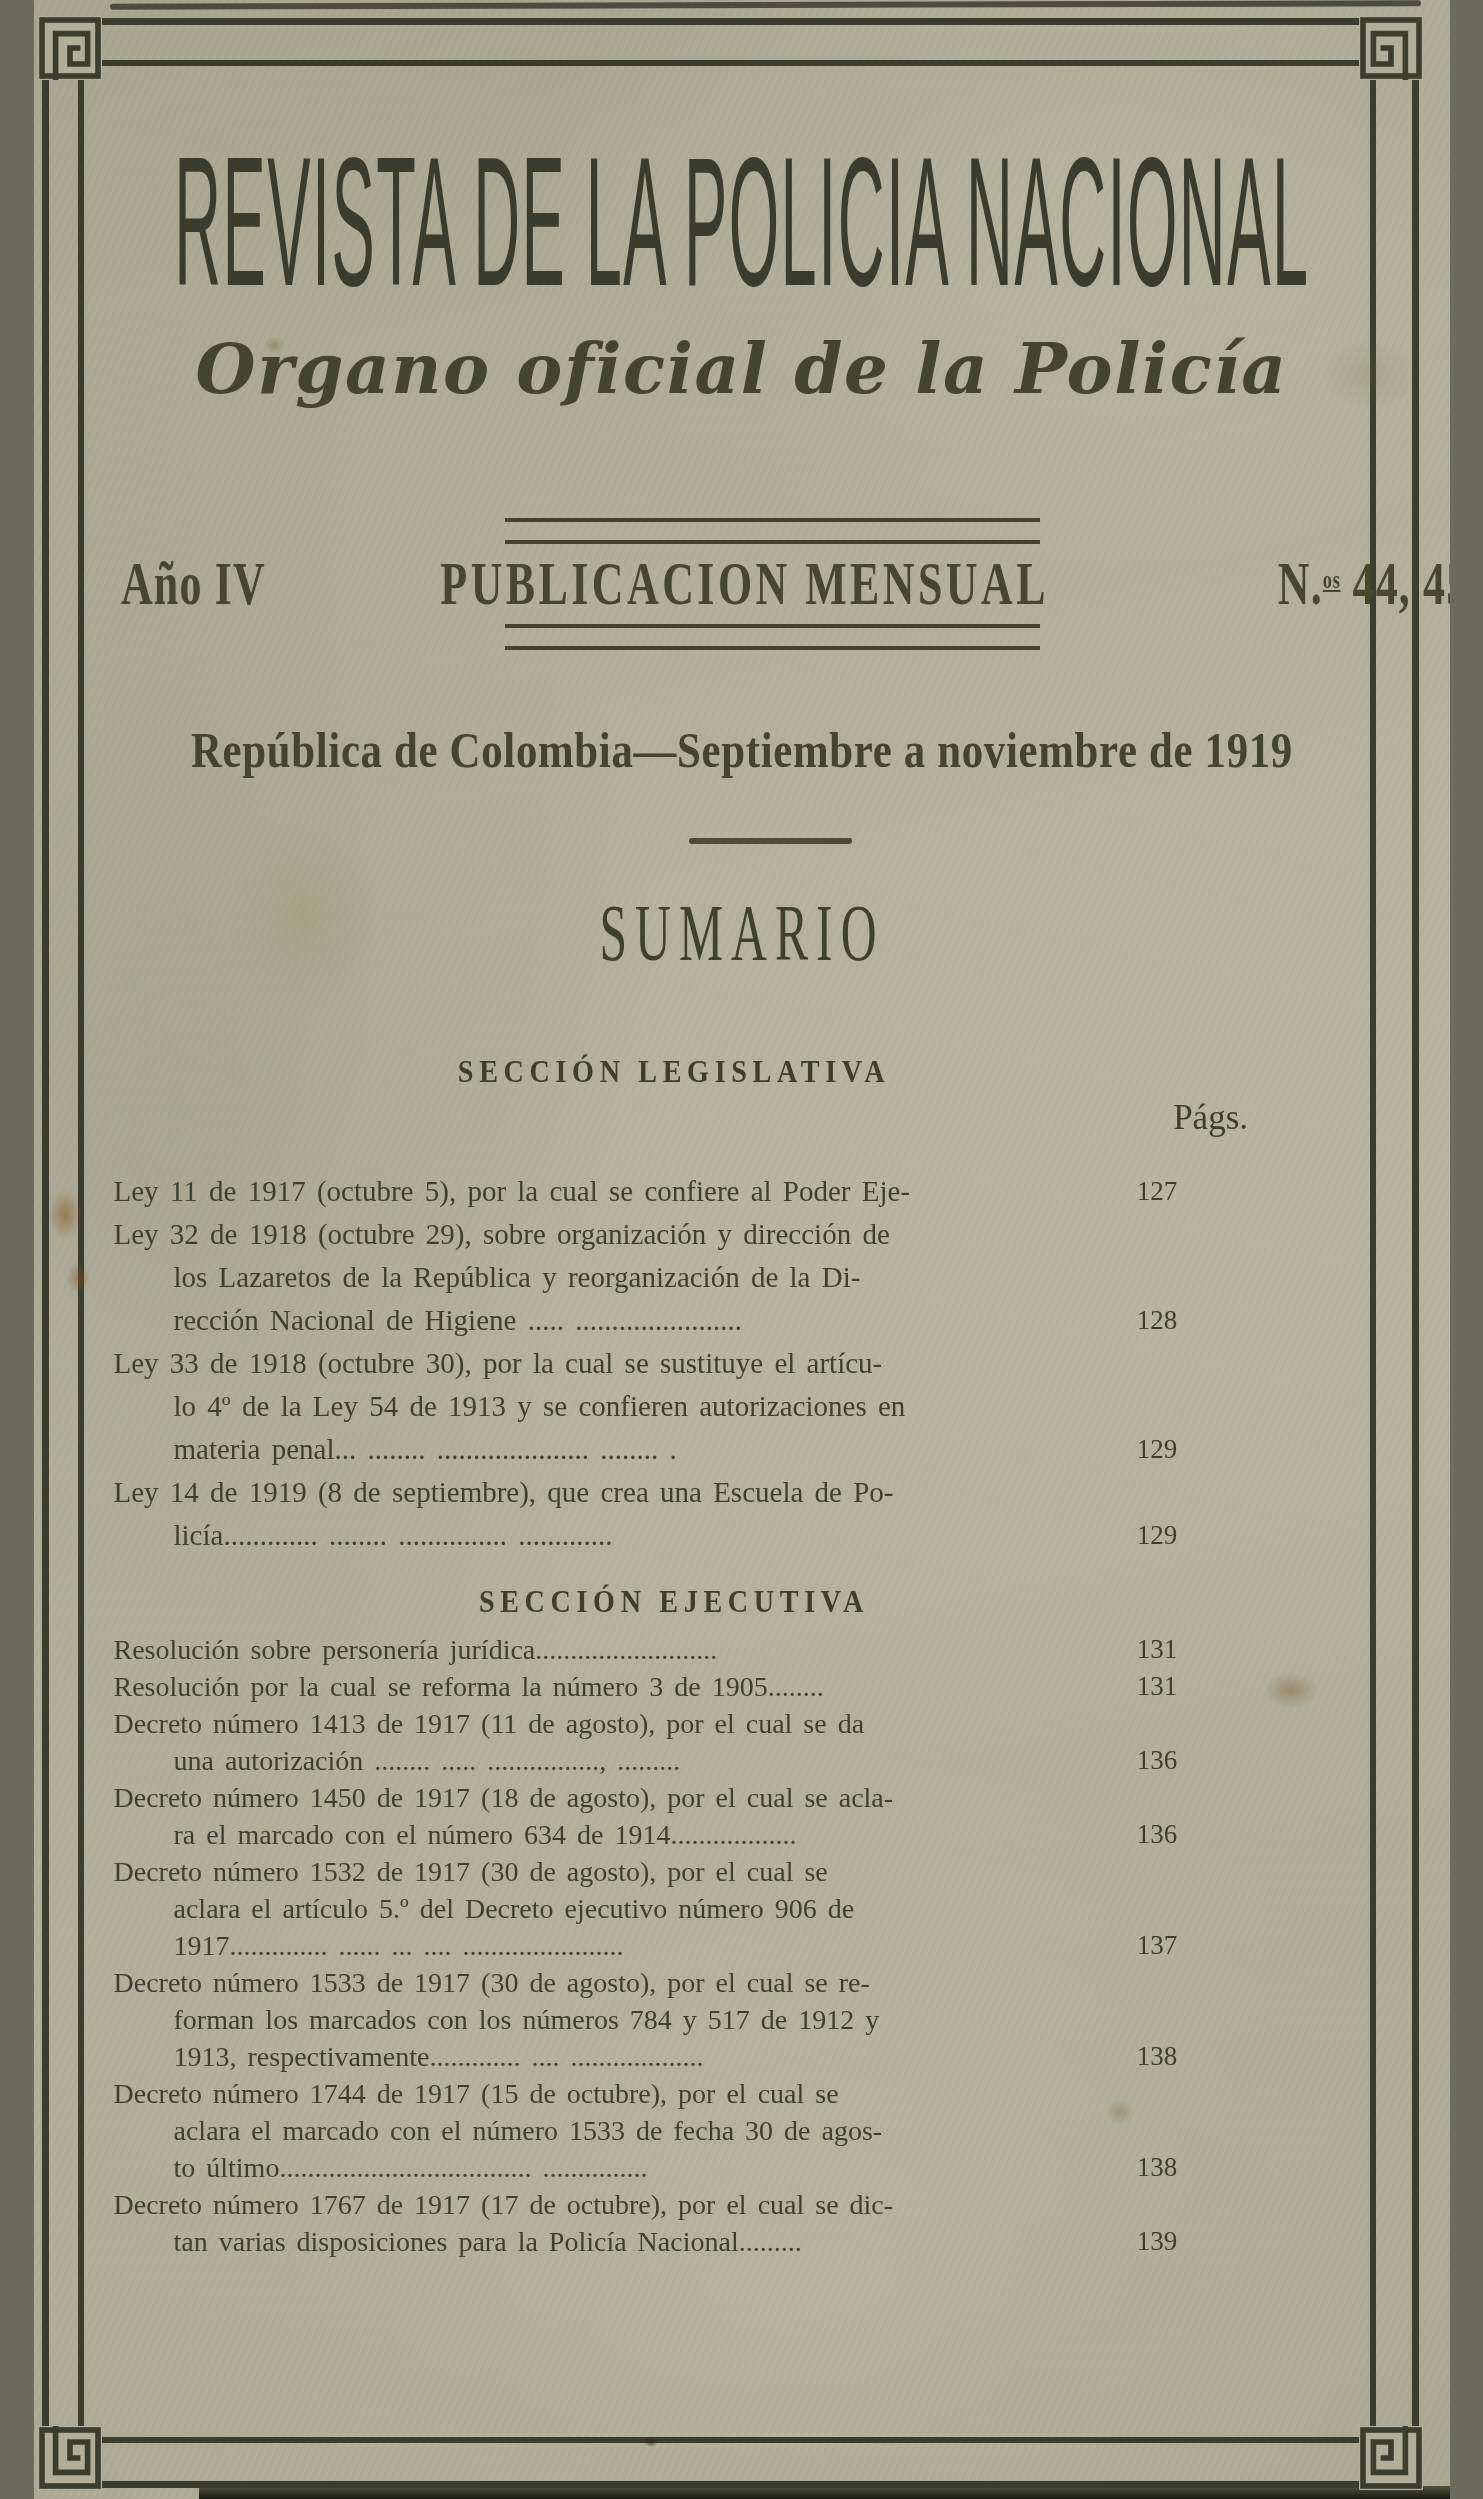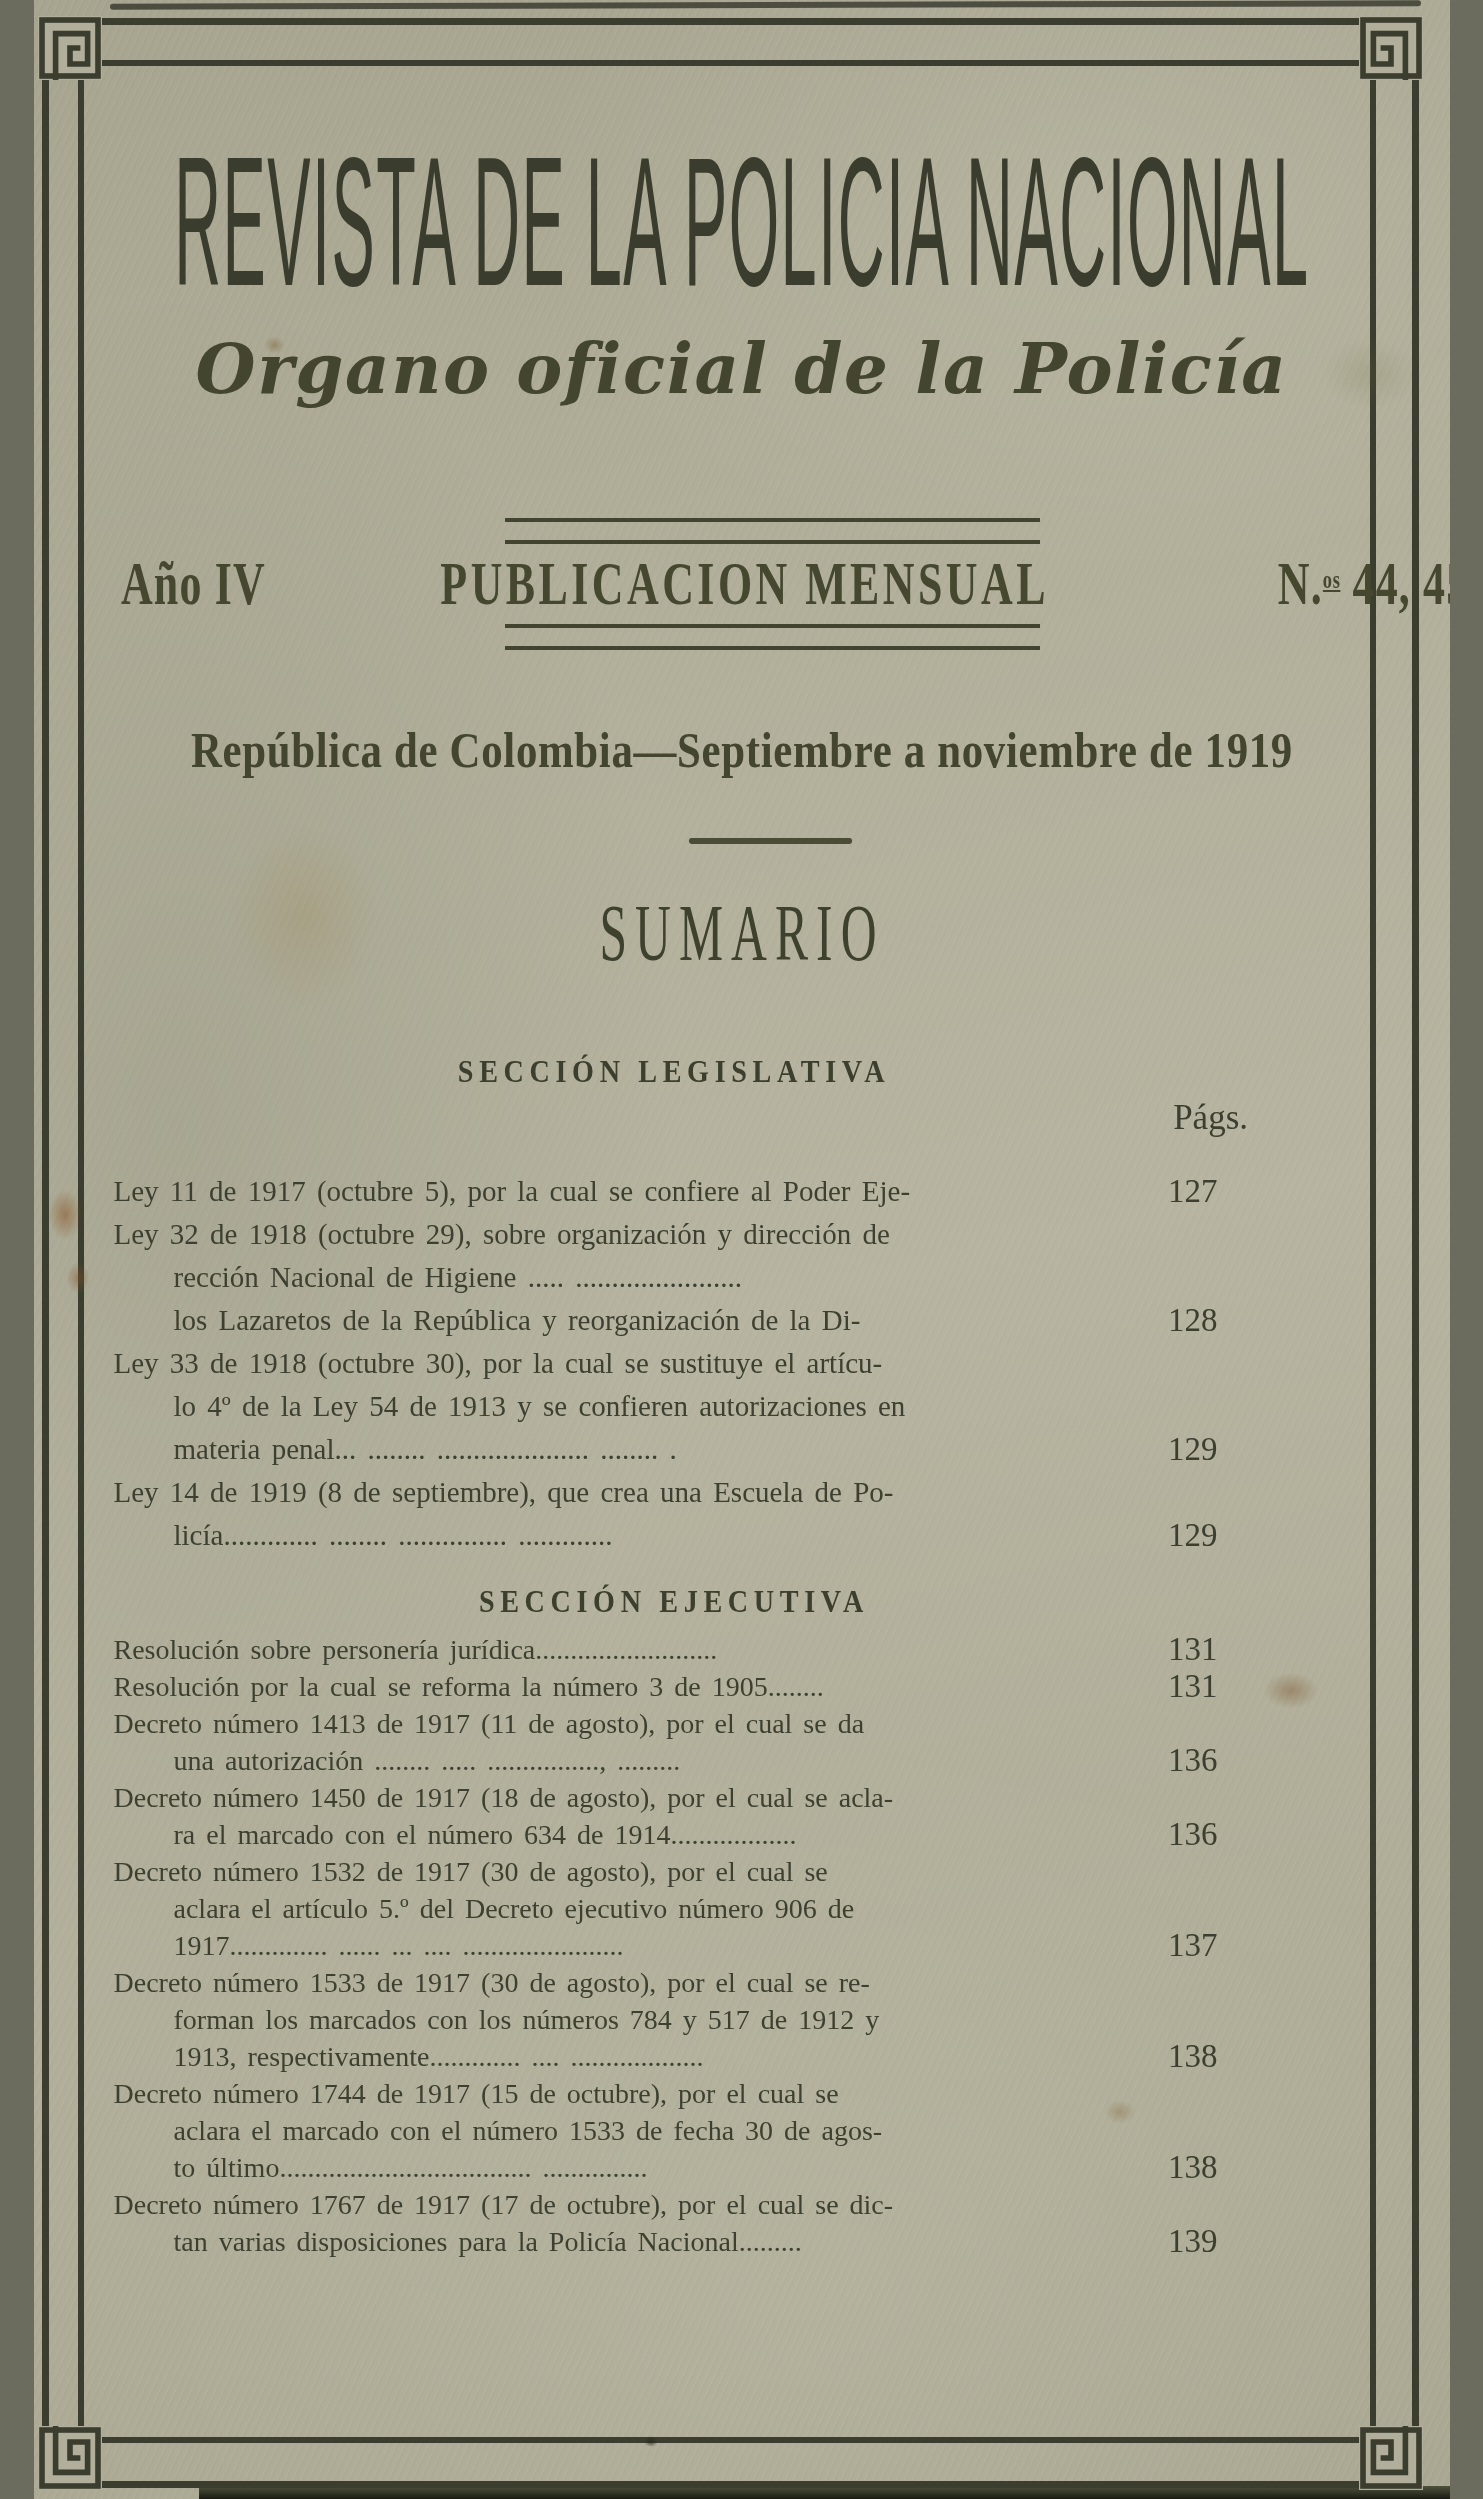--- a/index.html
+++ b/index.html
@@ -60,21 +60,21 @@
   .pages-label{text-align:right;font-size:35px;line-height:37px;margin:8px -14.5px 0 0;color:#3c3e2f;}
   .entries{margin-top:34px;}
   .entries.tight{margin-top:9.7px;}
   .toc-section + .toc-section{margin-top:24px;}
   .entry{display:flex;align-items:stretch;}
   .entry-text{flex:1 1 auto;min-width:0;word-spacing:4px;}
   .loose .tline{font-size:29px;line-height:43px;}
   .tight .tline{font-size:28px;line-height:37px;}
   .tline{white-space:nowrap;color:#3d3f30;}
   .tline.cont{padding-left:60px;}
-  .pagenum{flex:0 0 121px;text-align:right;padding-right:16px;align-self:flex-end;font-size:33px;color:#3c3e2f;}
+  .pagenum{flex:0 0 121px;text-align:center;padding-right:16px;align-self:flex-end;font-size:27px;color:#3c3e2f;}
   .loose .pagenum{line-height:43px;} .tight .pagenum{line-height:37px;}
   
   .stain{position:absolute;border-radius:50%;pointer-events:none;}
   .stain.s1{left:14.5px;top:1189px;width:34px;height:51px;background:radial-gradient(closest-side,rgba(136,84,36,.55),rgba(136,84,36,0));}
   .stain.s2{left:32px;top:1262px;width:24px;height:32px;background:radial-gradient(closest-side,rgba(130,82,40,.45),rgba(130,82,40,0));}
   .stain.s3{left:1229px;top:1672px;width:56px;height:37px;background:radial-gradient(closest-side,rgba(120,78,38,.40),rgba(120,78,38,0));}
   .stain.s4{left:193px;top:821px;width:153px;height:193px;background:radial-gradient(closest-side,rgba(150,120,60,.18),rgba(150,120,60,0));}
   .stain.s5{left:1287px;top:338px;width:97px;height:72px;background:radial-gradient(closest-side,rgba(110,100,60,.16),rgba(110,100,60,0));}
   .stain.s6{left:610px;top:2436px;width:14.5px;height:11.3px;background:radial-gradient(closest-side,rgba(40,40,28,.8),rgba(40,40,28,0));}
   .stain.s7{left:230px;top:336px;width:21px;height:17.7px;background:radial-gradient(closest-side,rgba(120,86,40,.4),rgba(120,86,40,0));}
@@ -144,22 +144,22 @@
         <div class="entries loose">
           <div class="entry">
             <div class="entry-text">
               <div class="tline">Ley 11 de 1917 (octubre 5), por la cual se confiere al Poder Eje-</div>
             </div>
             <div class="pagenum">127</div>
           </div>
           <div class="entry">
             <div class="entry-text">
               <div class="tline">Ley 32 de 1918 (octubre 29), sobre organización y dirección de</div>
+              <div class="tline cont">los Lazaretos de la República y reorganización de la Di-</div>
               <div class="tline cont">rección Nacional de Higiene ..... .......................</div>
-              <div class="tline cont">los Lazaretos de la República y reorganización de la Di-</div>
             </div>
             <div class="pagenum">128</div>
           </div>
           <div class="entry">
             <div class="entry-text">
               <div class="tline">Ley 33 de 1918 (octubre 30), por la cual se sustituye el artícu-</div>
               <div class="tline cont">lo 4º de la Ley 54 de 1913 y se confieren autorizaciones en</div>
               <div class="tline cont">materia penal... ........ ..................... ........ .</div>
             </div>
             <div class="pagenum">129</div>

